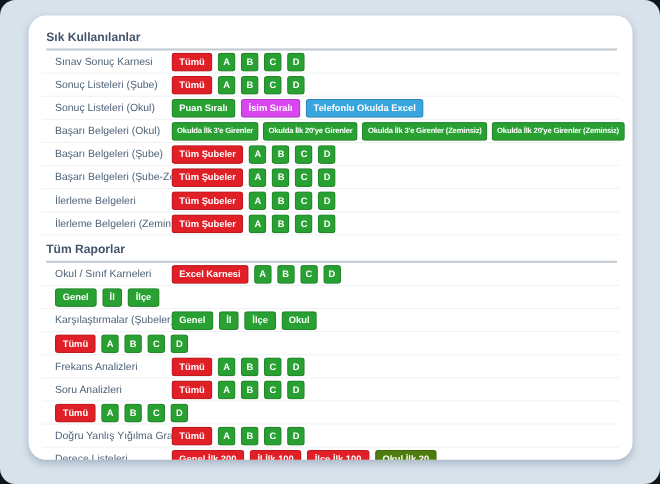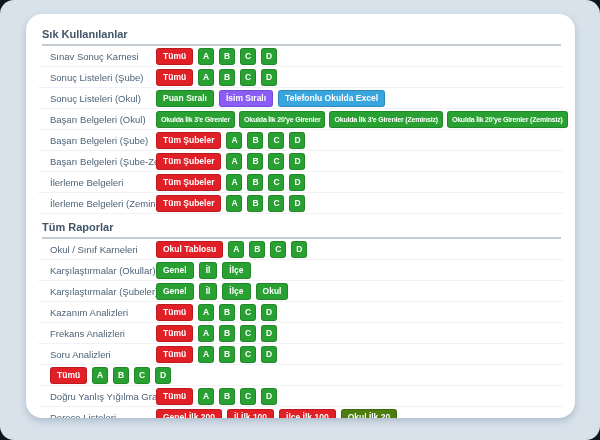--- a/index.html
+++ b/index.html
@@ -49,21 +49,21 @@
               <span class="btn sq" style="background: rgb(40, 161, 50);">A</span>
               <span class="btn sq" style="background: rgb(40, 161, 50);">B</span>
               <span class="btn sq" style="background: rgb(40, 161, 50);">C</span>
               <span class="btn sq" style="background: rgb(40, 161, 50);">D</span>
             </div>
           </div>
           <div class="report-row">
             <span class="report-label">Sonuç Listeleri (Okul)</span>
             <div class="btns">
               <span class="btn" style="background: rgb(40, 161, 50);">Puan Sıralı</span>
-              <span class="btn" style="background: #8b5cf6;">İsim Sıralı</span>
+              <span class="btn" style="background: #d946ef;">İsim Sıralı</span>
               <span class="btn" style="background: rgb(56, 165, 222);">Telefonlu Okulda Excel</span>
             </div>
           </div>
           <div class="report-row">
             <span class="report-label">Başarı Belgeleri (Okul)</span>
             <div class="btns compact">
               <span class="btn" style="background: rgb(40, 161, 50);">Okulda İlk 3'e Girenler</span>
               <span class="btn" style="background: rgb(40, 161, 50);">Okulda İlk 20'ye Girenler</span>
               <span class="btn" style="background: rgb(40, 161, 50);">Okulda İlk 3'e Girenler (Zeminsiz)</span>
               <span class="btn" style="background: rgb(40, 161, 50);">Okulda İlk 20'ye Girenler (Zeminsiz)</span>
@@ -110,46 +110,44 @@
             </div>
           </div>
         </div>
       </div>
       <div class="section">
         <div class="section-title">Tüm Raporlar</div>
         <div class="rows">
           <div class="report-row">
             <span class="report-label">Okul / Sınıf Karneleri</span>
             <div class="btns">
-              <span class="btn" style="background: rgb(224, 31, 38);">Okul Tablosu</span>
-              <span class="btn sq" style="background: rgb(40, 161, 50);">A</span>
-              <span class="btn sq" style="background: rgb(40, 161, 50);">B</span>
-              <span class="btn sq" style="background: rgb(40, 161, 50);">C</span>
-              <span class="btn sq" style="background: rgb(40, 161, 50);">D</span>
-            </div>
-          </div>
-          <div class="report-row">
-            <span class="report-label">Karşılaştırmalar (Okullar)</span>
+              <span class="btn" style="background: rgb(224, 31, 38);">Excel Karnesi</span>
+              <span class="btn sq" style="background: rgb(40, 161, 50);">A</span>
+              <span class="btn sq" style="background: rgb(40, 161, 50);">B</span>
+              <span class="btn sq" style="background: rgb(40, 161, 50);">C</span>
+              <span class="btn sq" style="background: rgb(40, 161, 50);">D</span>
+            </div>
+          </div>
+          <div class="report-row">
             <div class="btns">
               <span class="btn" style="background: rgb(40, 161, 50);">Genel</span>
               <span class="btn" style="background: rgb(40, 161, 50);">İl</span>
               <span class="btn" style="background: rgb(40, 161, 50);">İlçe</span>
             </div>
           </div>
           <div class="report-row">
             <span class="report-label">Karşılaştırmalar (Şubeler)</span>
             <div class="btns">
               <span class="btn" style="background: rgb(40, 161, 50);">Genel</span>
               <span class="btn" style="background: rgb(40, 161, 50);">İl</span>
               <span class="btn" style="background: rgb(40, 161, 50);">İlçe</span>
               <span class="btn" style="background: rgb(40, 161, 50);">Okul</span>
             </div>
           </div>
           <div class="report-row">
-            <span class="report-label">Kazanım Analizleri</span>
             <div class="btns">
               <span class="btn" style="background: rgb(224, 31, 38);">Tümü</span>
               <span class="btn sq" style="background: rgb(40, 161, 50);">A</span>
               <span class="btn sq" style="background: rgb(40, 161, 50);">B</span>
               <span class="btn sq" style="background: rgb(40, 161, 50);">C</span>
               <span class="btn sq" style="background: rgb(40, 161, 50);">D</span>
             </div>
           </div>
           <div class="report-row">
             <span class="report-label">Frekans Analizleri</span>

